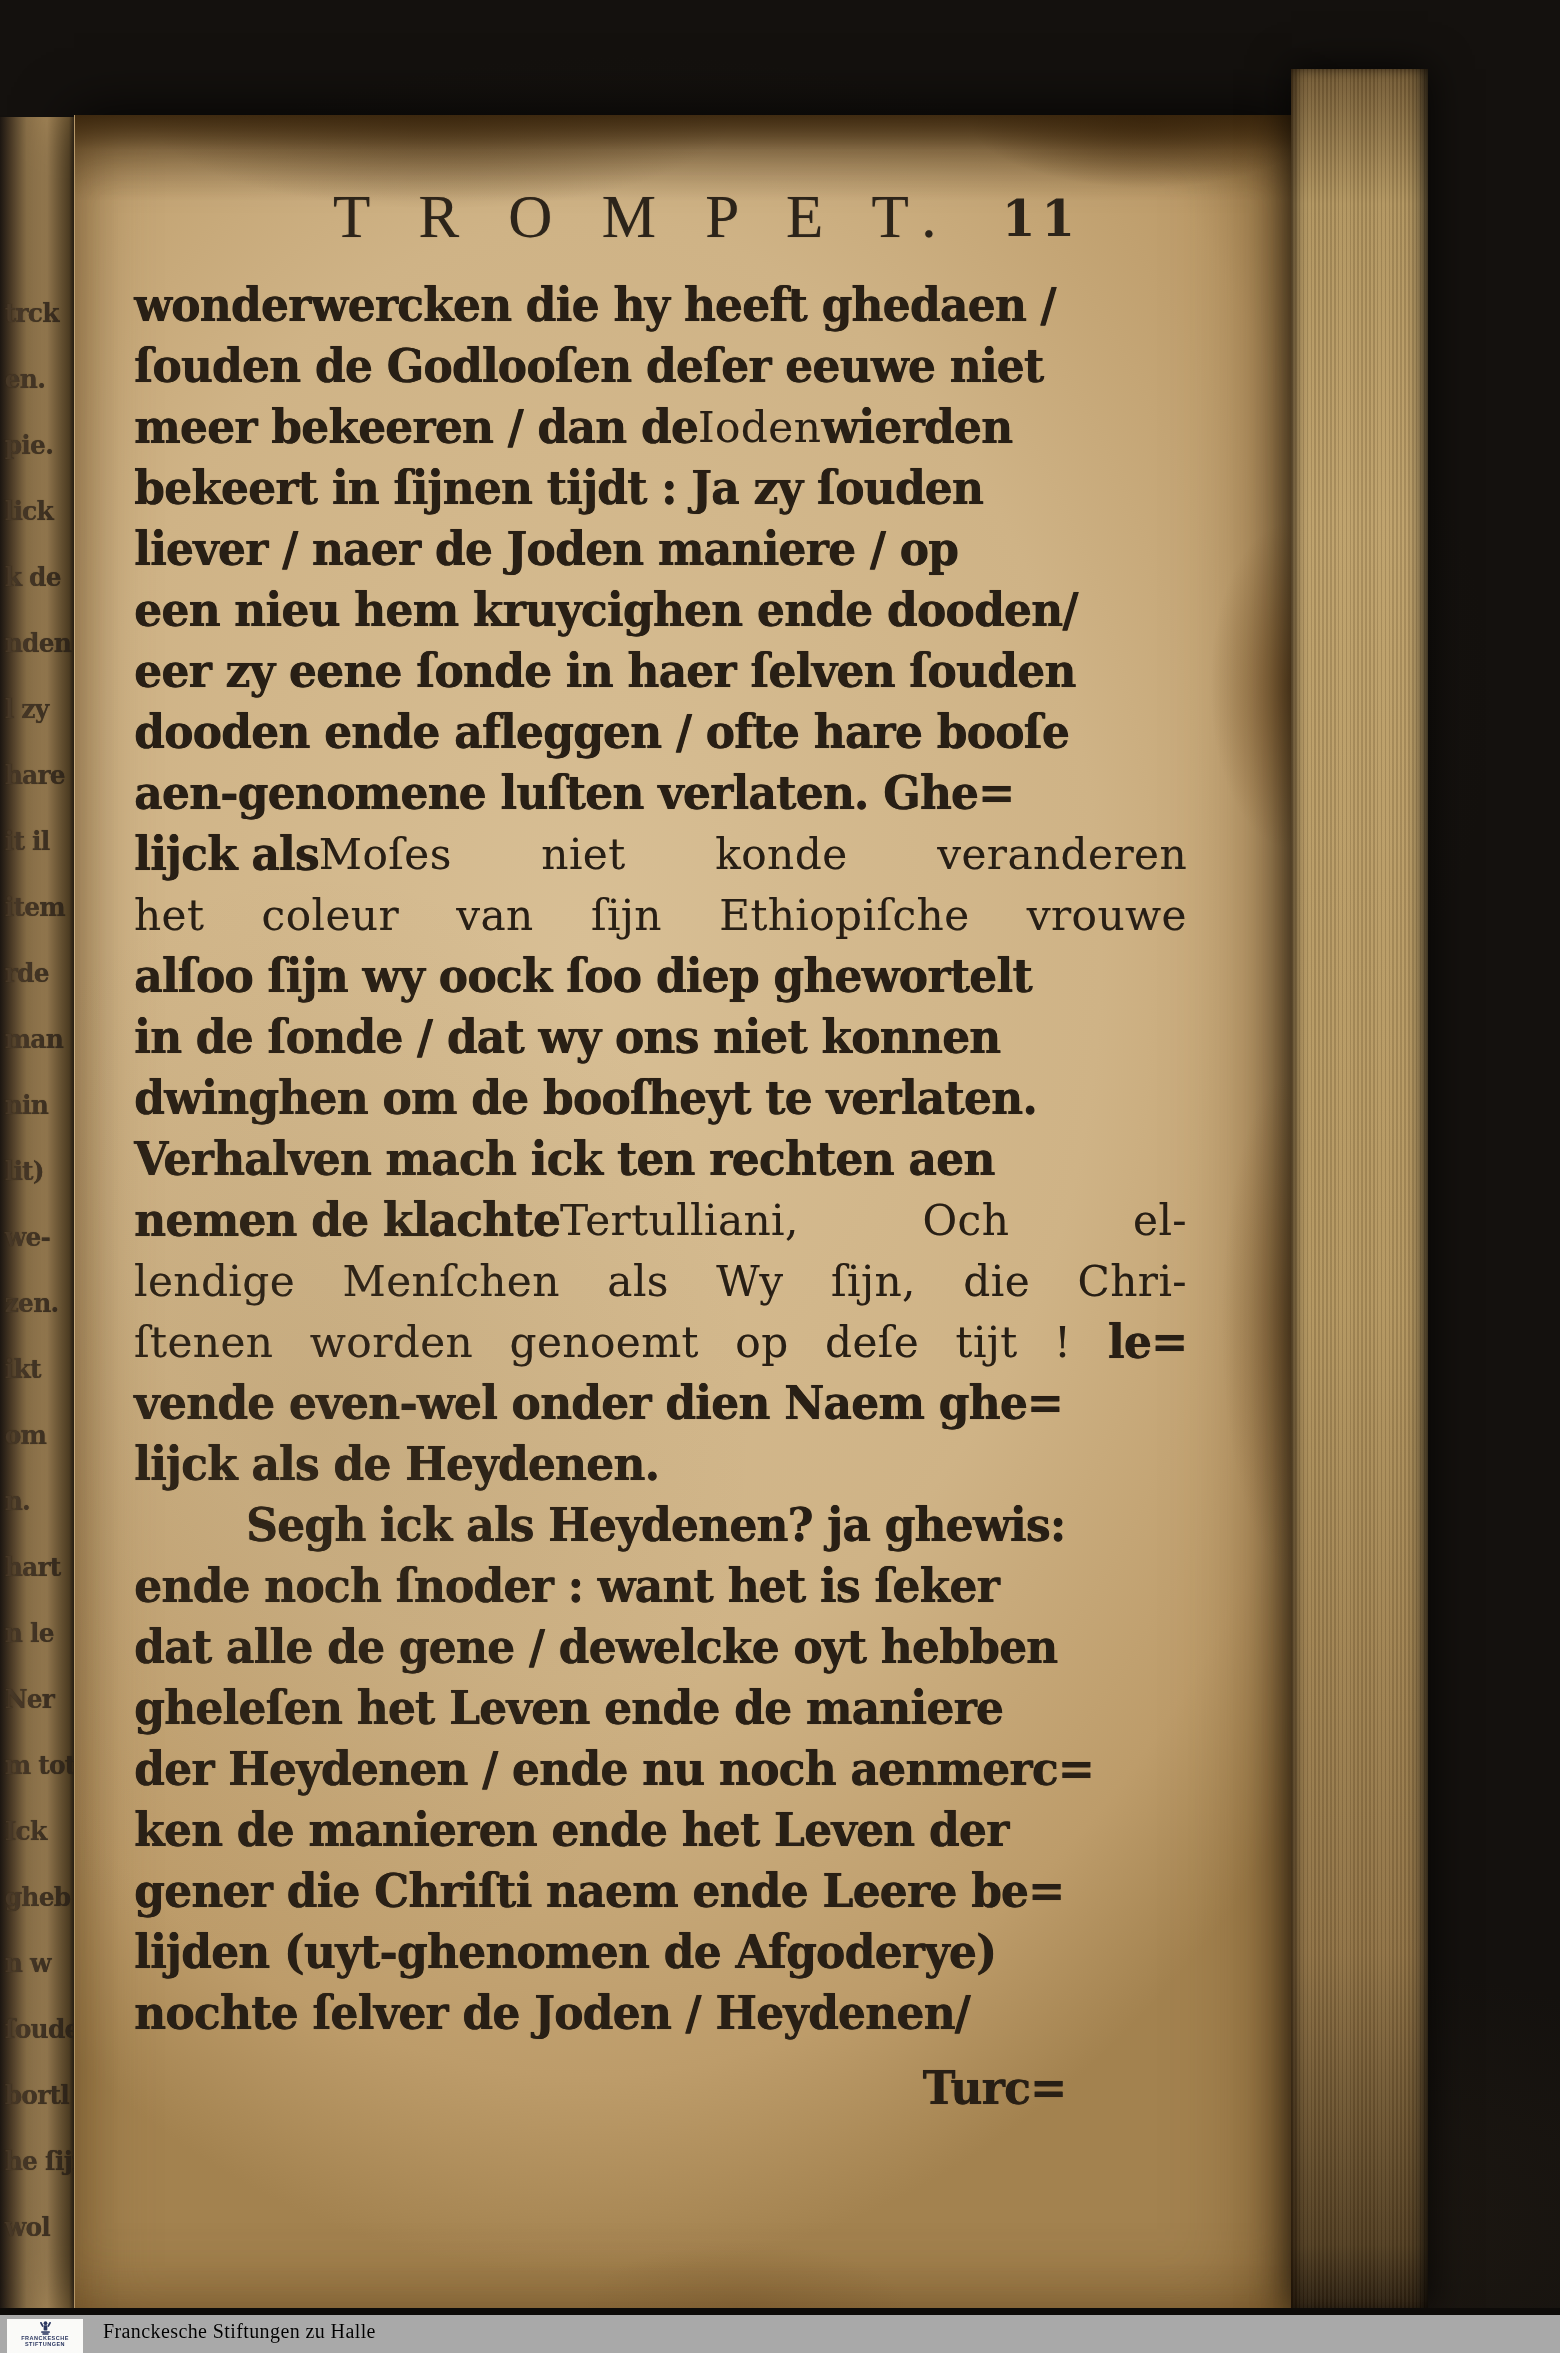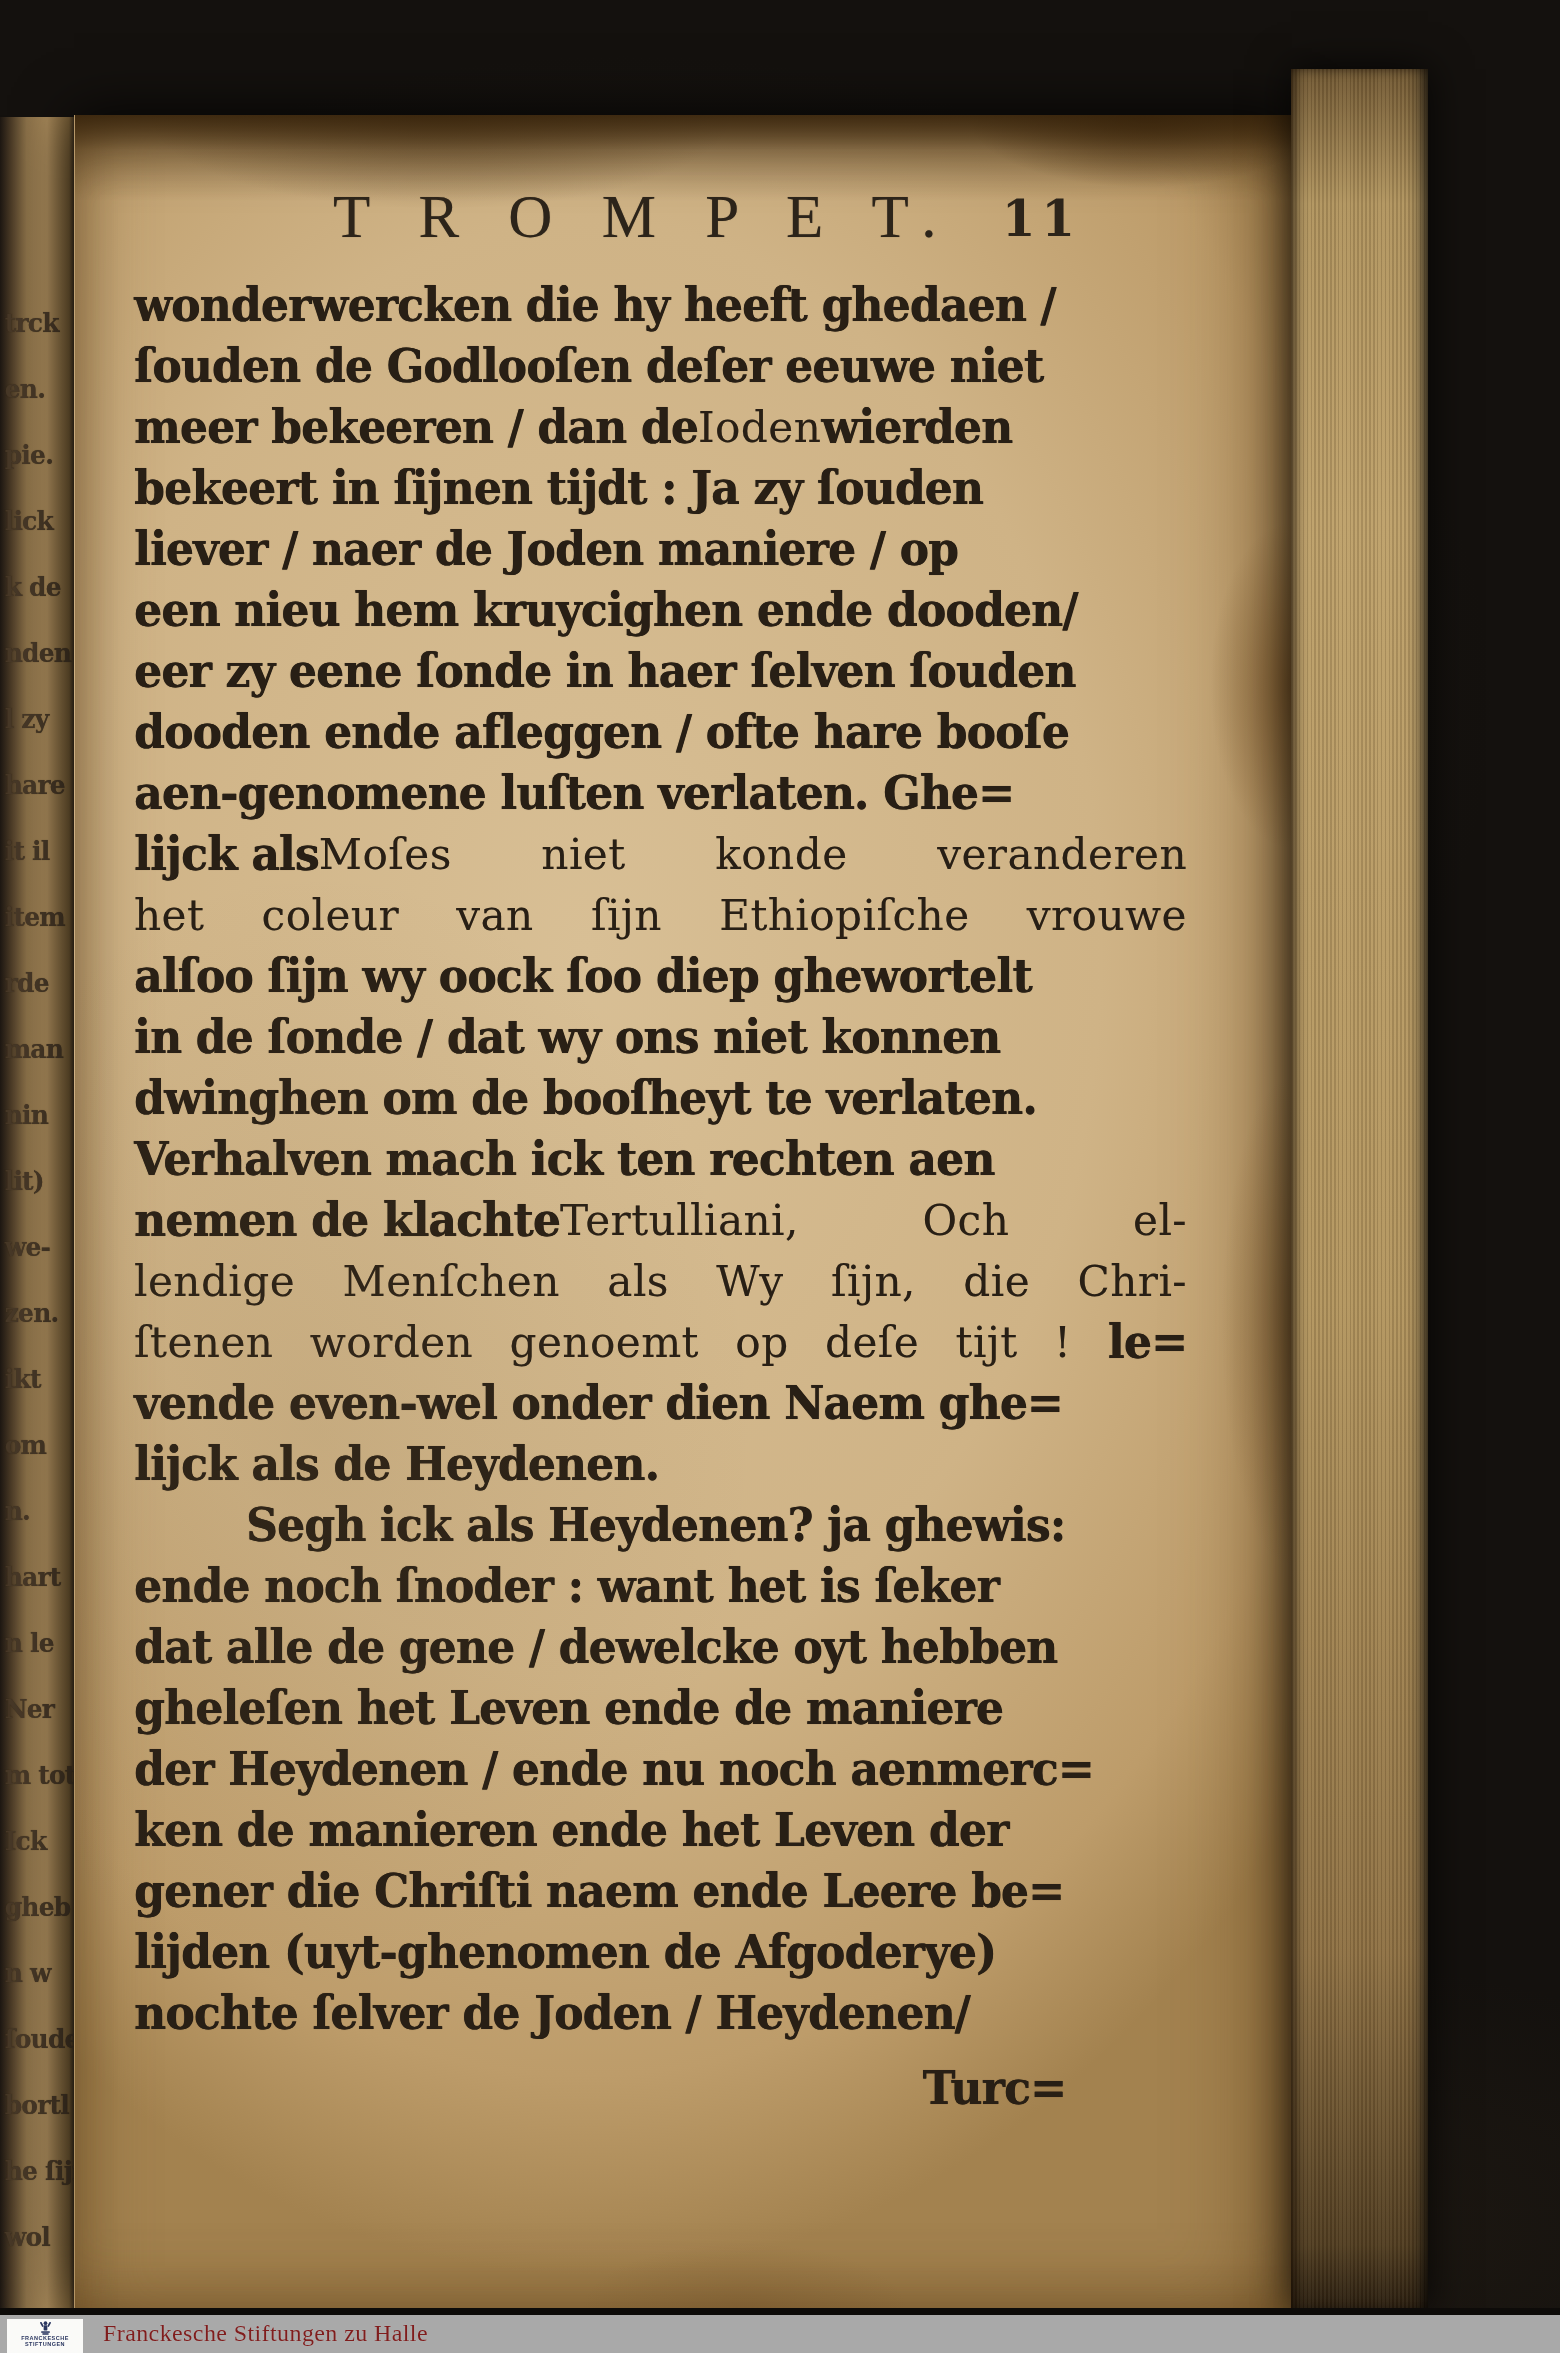--- a/index.html
+++ b/index.html
@@ -15,21 +15,21 @@
       radial-gradient(ellipse 1248px 936px at 40% 30%, rgba(60,50,40,0.25), transparent 70%),
       radial-gradient(ellipse 702px 390px at 85% 95%, rgba(70,55,35,0.18), transparent 70%),
       #14110e;
   }
   
   .left-pages{
     position:absolute;left:0;top:117px;width:74px;height:2196px;
     background:linear-gradient(90deg,#1d1712 0,#4a3a26 11px,#8a7048 26.5px,#a8895a 47px,#7b6138 69px,#41321f 74px);
     overflow:hidden;
   }
-  .fragments{position:absolute;left:4.7px;top:174px;width:67px;}
+  .fragments{position:absolute;left:4.7px;top:164px;width:67px;}
   .frag{
     height:66px;line-height:66px;
     font-weight:700;font-size:25px;color:#473827;
     letter-spacing:-0.8px;white-space:nowrap;
     text-shadow:0 0 0.8px rgba(40,30,15,.6);
     transform:scaleY(1.05);
   }
   
   .page{
     position:absolute;left:74px;top:115px;width:1217px;height:2194px;
@@ -112,21 +112,21 @@
     padding-top:1.6px;box-sizing:border-box;
   }
   .logo-text{
     font-family:"Liberation Sans", sans-serif;
     font-size:5.5px;line-height:5.9px;color:#2a3660;letter-spacing:0.5px;
     text-align:center;font-weight:700;
   }
   .footer-text{
     position:absolute;left:103px;top:4.7px;
     font-family:"Liberation Serif", serif;
-    font-size:24px;color:#7f1d1d;letter-spacing:0.4px;
+    font-size:20px;color:#000000;letter-spacing:0.4px;
     text-shadow:0 0 0.8px rgba(255,255,255,.4);
   }
   
   .bottom-gap{position:absolute;left:0;top:2308px;width:1560px;height:7px;background:#0d0b09;}
 </style>
 </head>
 <body>
 
 <div class="backdrop"></div>
 

